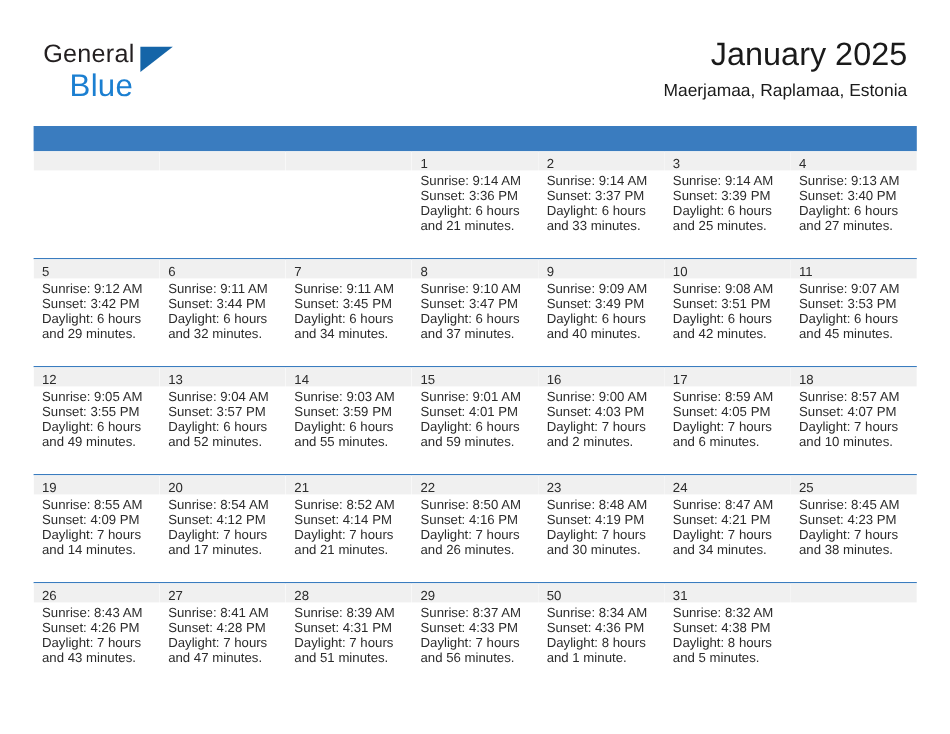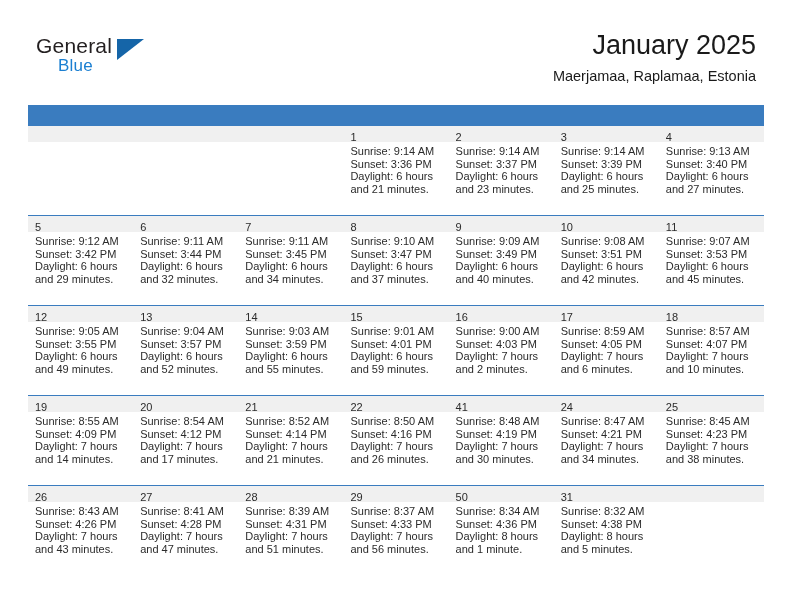--- a/index.html
+++ b/index.html
@@ -40,21 +40,21 @@
     left: 0; top: 0;
     font-size: 21px;
     letter-spacing: 0.2px;
     color: #231f20;
     font-family: "Liberation Sans", sans-serif;
   }
   .logo-blue {
     position: absolute;
     left: 22px;
     top: 22px;
-    font-size: 17px;
+    font-size: 26px;
     letter-spacing: 0.2px;
     color: #1b7fd1;
     font-family: "Liberation Sans", sans-serif;
   }
   .logo-tri {
     position: absolute;
     left: 81px;
     top: 5px;
     width: 0; height: 0;
     border-left: 27px solid #1565a8;
@@ -184,21 +184,21 @@
               <div>Daylight: 6 hours</div>
               <div>and 21 minutes.</div>
             </div>
           </div>
           <div class="day-cell">
             <div class="day-num-band"><span class="day-num">2</span></div>
             <div class="day-info">
               <div>Sunrise: 9:14 AM</div>
               <div>Sunset: 3:37 PM</div>
               <div>Daylight: 6 hours</div>
-              <div>and 23 minutes.</div>
+              <div>and 33 minutes.</div>
             </div>
           </div>
           <div class="day-cell">
             <div class="day-num-band"><span class="day-num">3</span></div>
             <div class="day-info">
               <div>Sunrise: 9:14 AM</div>
               <div>Sunset: 3:39 PM</div>
               <div>Daylight: 6 hours</div>
               <div>and 25 minutes.</div>
             </div>
@@ -374,21 +374,21 @@
           <div class="day-cell">
             <div class="day-num-band"><span class="day-num">22</span></div>
             <div class="day-info">
               <div>Sunrise: 8:50 AM</div>
               <div>Sunset: 4:16 PM</div>
               <div>Daylight: 7 hours</div>
               <div>and 26 minutes.</div>
             </div>
           </div>
           <div class="day-cell">
-            <div class="day-num-band"><span class="day-num">41</span></div>
+            <div class="day-num-band"><span class="day-num">23</span></div>
             <div class="day-info">
               <div>Sunrise: 8:48 AM</div>
               <div>Sunset: 4:19 PM</div>
               <div>Daylight: 7 hours</div>
               <div>and 30 minutes.</div>
             </div>
           </div>
           <div class="day-cell">
             <div class="day-num-band"><span class="day-num">24</span></div>
             <div class="day-info">

